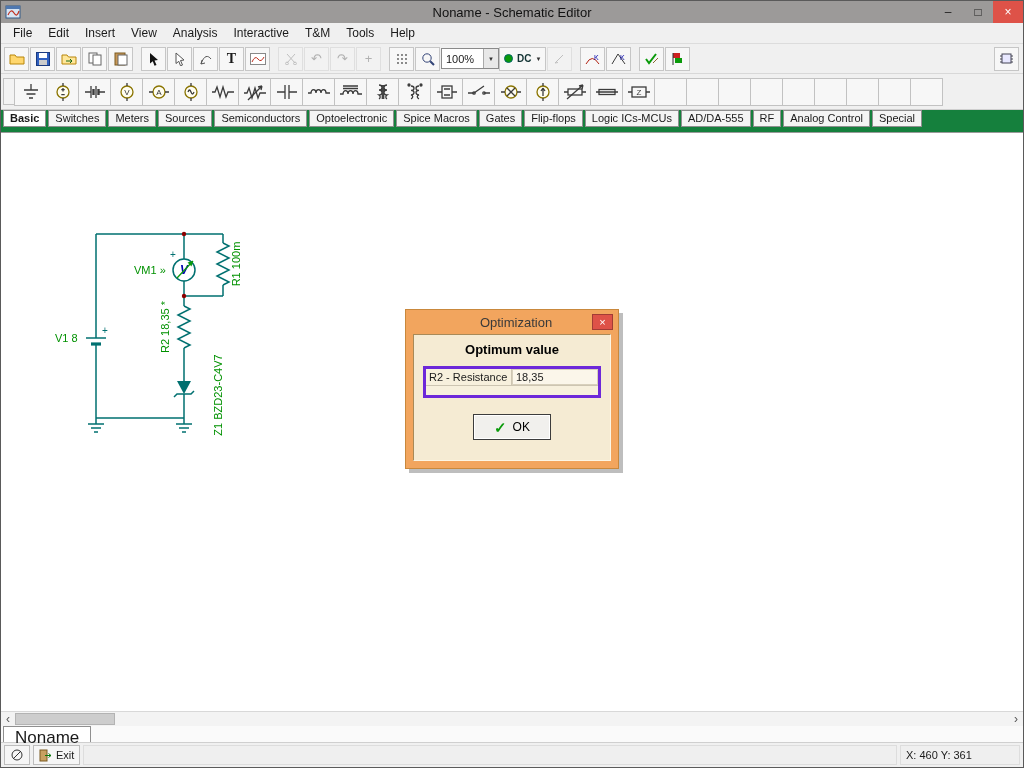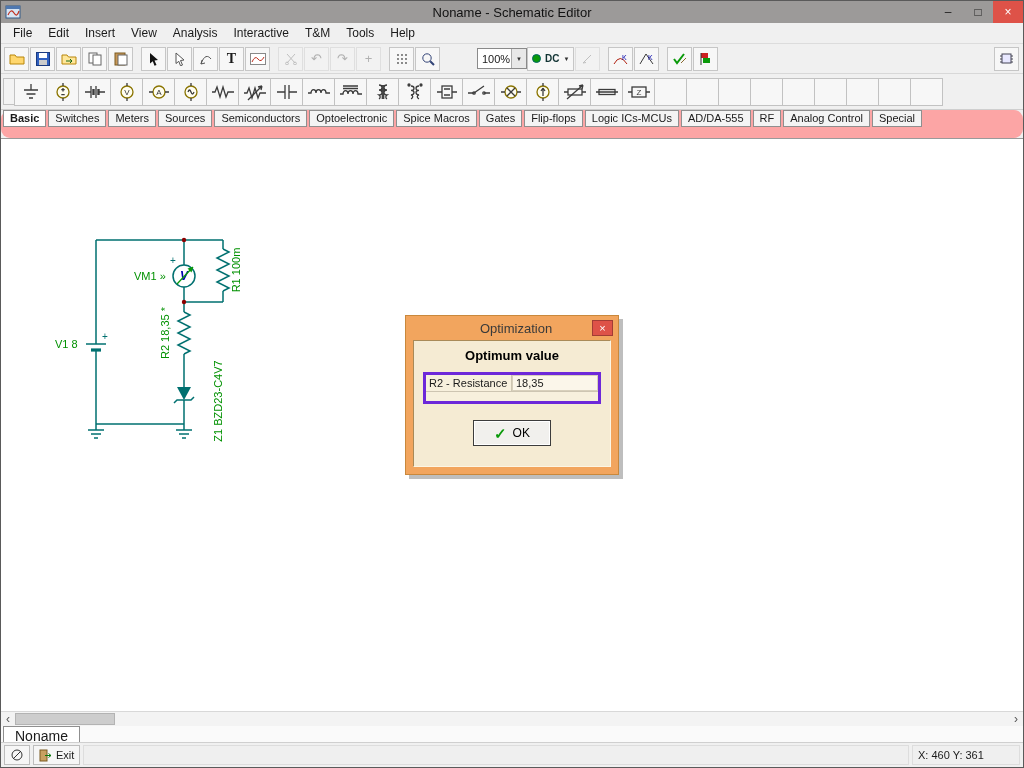--- a/index.html
+++ b/index.html
@@ -23,35 +23,35 @@
   .toolbar1 { height:30px; display:flex; align-items:center; padding:2px 3px; background:#f0f0f0; border-bottom:1px solid #d8d8d8; flex:0 0 auto; }
   .tbtn { width:25px; height:24px; display:flex; align-items:center; justify-content:center; border:1px solid #c6c6c6; background:#f7f7f7; margin-right:1px; }
   .tbtn.wide { width:auto; padding:0 4px; gap:4px; }
   .tbtn.disabled { opacity:.4; }
   .tsep { width:7px; height:24px; }
   .tglyph { font-family:"Liberation Serif", serif; font-weight:bold; font-size:14px; }
   .garrow { font-size:13px; color:#555; line-height:1; }
   .combo { height:21px; background:#fff; border:1px solid #8a8a8a; display:flex; align-items:center; font-size:11px; }
   .combo .val { flex:1; padding:0 4px; white-space:nowrap; overflow:hidden; }
   .combo .combo-arrow { width:15px; height:100%; background:#e8e8e8; border-left:1px solid #aaa; display:flex; align-items:center; justify-content:center; font-size:6px; color:#333; }
-  .combo.zoom { width:50px;margin-left:36px; }
+  .combo.zoom { width:58px; }
   .combo.part { width:168px; }
   .tb-right { margin-left:auto; display:flex; align-items:center; gap:3px; }
   .dc-dot { width:9px; height:9px; border-radius:50%; background:#0a9a0a; border:1px solid #066; }
   .dc-text { font-size:10px; font-weight:bold; color:#133; }
 
   
   .toolbar2 { height:36px; display:flex; align-items:center; background:#f0f0f0; padding:2px 0 2px 2px; border-bottom:1px solid #cfcfcf; flex:0 0 auto; }
   .tb2-grip { width:12px; height:27px; border:1px solid #c2c2c2; background:#f3f3f3; }
   .cbtn { width:33px; height:28px; background:#f7f7f7; border:1px solid #c2c2c2; margin-left:-1px; display:flex; align-items:center; justify-content:center; }
   .sv { stroke:#3c3c3c; fill:none; stroke-width:1.3; }
   .sv-olive { stroke:#8a7400; fill:#fffdf0; stroke-width:1.3; }
 
   
-  .tabbar { height:28px; display:flex; align-items:flex-start; padding-left:2px; background:#fca5a5; flex:0 0 auto;border-radius:9px; }
+  .tabbar { height:22px; display:flex; align-items:flex-start; padding-left:2px; background:#15803d; flex:0 0 auto; }
   .ctab { font-size:11px; padding:1px 6px 2px; border:1px solid #8f8f8f; border-top:1px solid #8f8f8f; background:#f4f4f4; margin-right:2px; white-space:nowrap; }
   .ctab.active { background:#ffffff; font-weight:bold; }
 
   
   .canvas { position:relative; flex:1 1 auto; background:#ffffff; border-top:1px solid #9a9a9a; overflow:hidden; }
   .schematic { position:absolute; left:0; top:0; }
   .wire { stroke:var(--wire,#007070); stroke-width:1.5; fill:none; }
   .clabel { font-size:11px; fill:var(--lbl,#009100); }
 
   
@@ -67,25 +67,25 @@
   .dlg-cell-value { flex:1; font-size:11px; padding:1px 3px 0; background:#fbf6ea; border:1px solid #d8d0bc; }
   .dlg-ok { display:flex; align-items:center; justify-content:center; gap:6px; width:78px; height:26px; margin:16px auto 0; background:#f1f0ed; border:1px solid #3c3c3c; box-shadow:inset 0 0 0 1px #fff; font-size:12px; font-family:"Liberation Sans",sans-serif; }
   .dlg-ok .check { color:#0a9a0a; font-weight:bold; font-size:15px; line-height:1; }
 
   
   .hscroll { height:15px; background:#f3f3f3; position:relative; border-top:1px solid #d8d8d8; flex:0 0 auto; }
   .hs-arrow { position:absolute; top:0; width:14px; height:14px; display:flex; align-items:center; justify-content:center; color:#555; font-size:12px; }
   .hs-left { left:0; } .hs-right { right:0; }
   .hs-thumb { position:absolute; left:14px; top:1px; width:100px; height:12px; background:#cdcdcd; border:1px solid #b3b3b3; }
   .doctabs { height:17px; background:#fafafa; border-bottom:1px solid #cfcfcf; display:flex; align-items:stretch; padding-left:2px; flex:0 0 auto; }
-  .doctab { font-size:14px; padding:1px 11px 0; background:#fff; border:1px solid #8f8f8f; border-bottom:none; }
+  .doctab { font-size:17px; padding:1px 11px 0; background:#fff; border:1px solid #8f8f8f; border-bottom:none; }
   .statusbar { height:24px; background:#f0f0f0; display:flex; align-items:center; padding:1px 3px; gap:3px; flex:0 0 auto; }
   .sbtn { height:20px; display:flex; align-items:center; justify-content:center; gap:4px; border:1px solid #bdbdbd; background:#f6f6f6; padding:0 5px; font-size:11px; }
   .s-fill { flex:1; height:20px; border:1px solid #ddd; background:#efefef; }
-  .s-coords { width:108px; height:20px; border:1px solid #ddd; background:#efefef; font-size:11px; display:flex; align-items:center; padding-left:5px; }
+  .s-coords { width:120px; height:20px; border:1px solid #ddd; background:#efefef; font-size:11px; display:flex; align-items:center; padding-left:5px; }
 </style>
 </head>
 <body>
 
 <div id="app">
 
   <div class="titlebar">
     <svg class="app-icon" viewBox="0 0 16 16">
       <rect x="1" y="2" width="14" height="12" fill="#d8e6f4" stroke="#335a88"></rect>
       <path d="M3,11 Q6,4 9,9 T14,7" stroke="#c03020" fill="none" stroke-width="1.2"></path>

